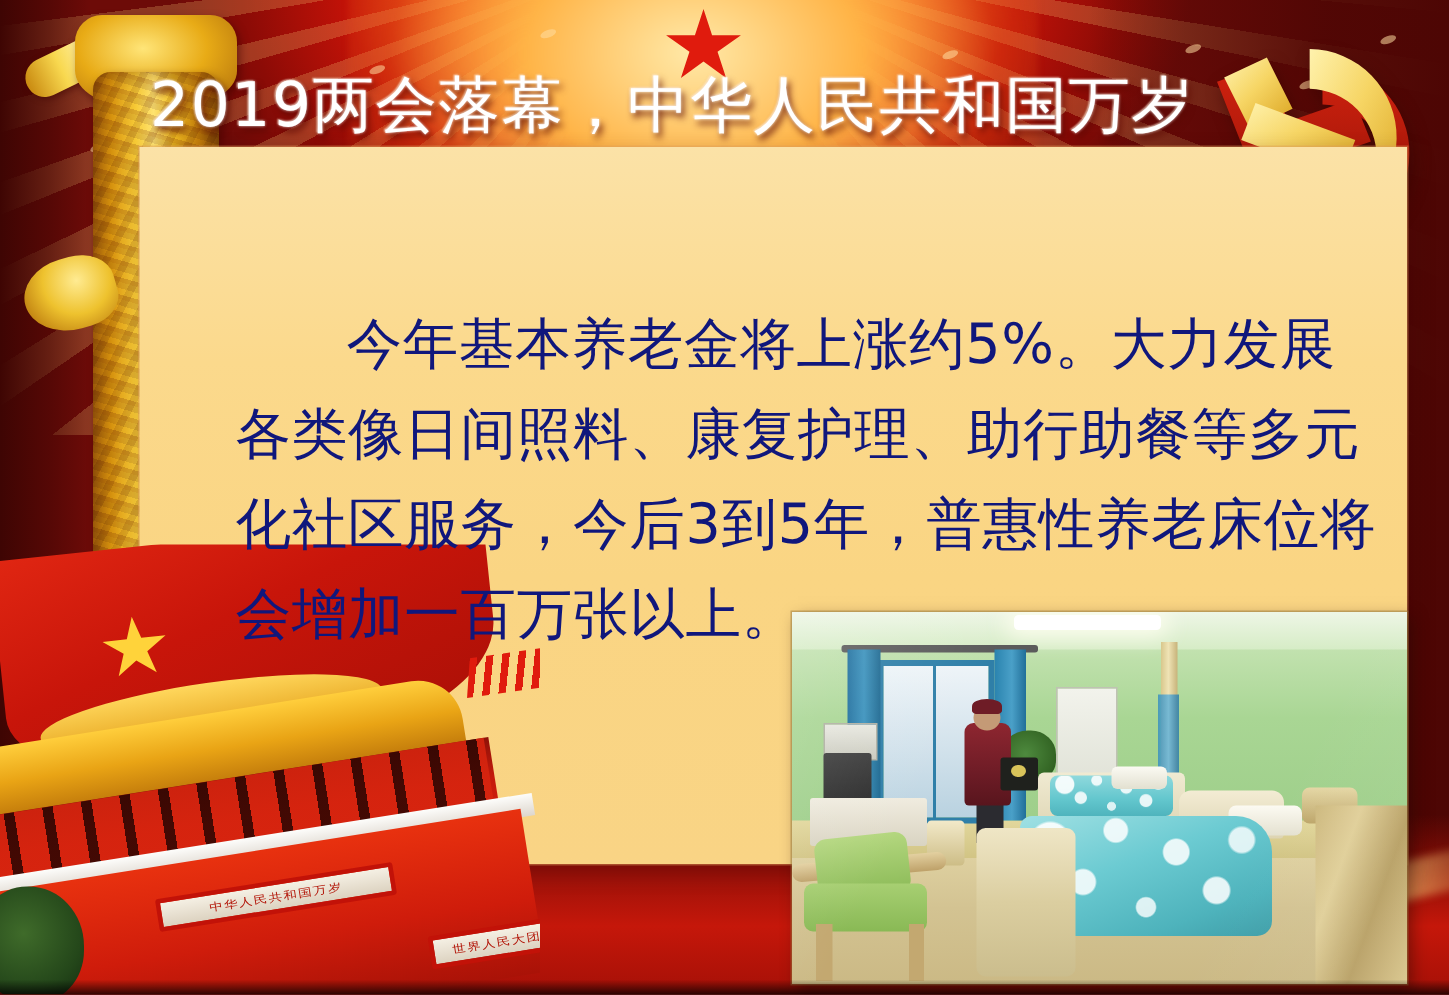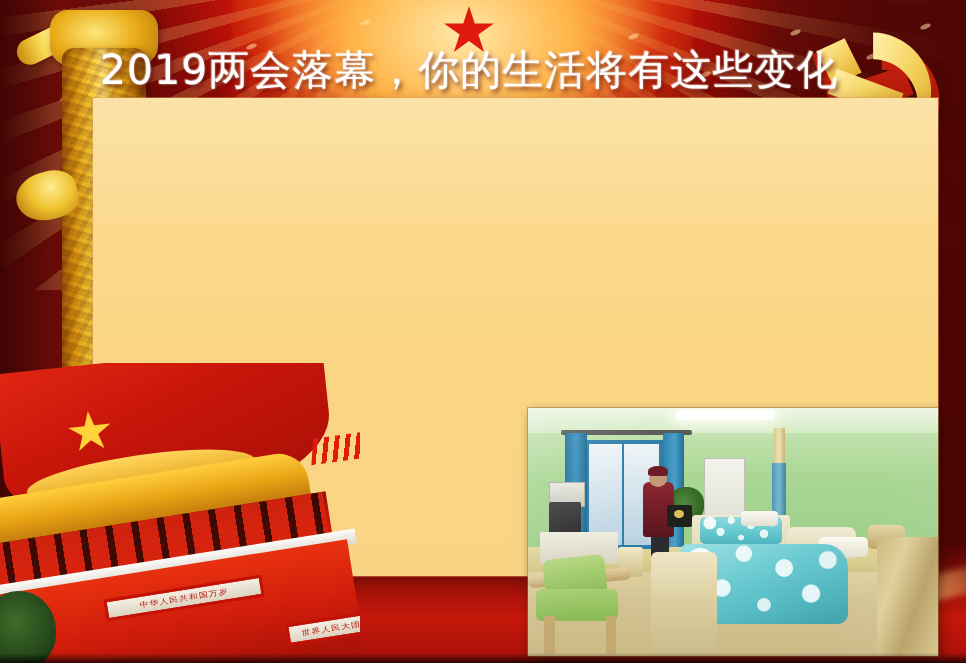--- a/index.html
+++ b/index.html
@@ -382,23 +382,29 @@
     <div class="gate-wall"></div>
     <div class="gate-banner gate-b1">
       <span>中华人民共和国万岁</span>
     </div>
     <div class="gate-banner gate-b2">
       <span>世界人民大团结万岁</span>
     </div>
     <div class="gate-tree"></div>
   </div>
 
-  <div class="title">2019两会落幕，你的生活将有这些变化</div>
-
-
+  <div class="title">2019两会落幕，中华人民共和国万岁</div>
+
+
+  <div class="body">
+    <p class="indent">今年基本养老金将上涨约5%。大力发展</p>
+    <p>各类像日间照料、康复护理、助行助餐等多元</p>
+    <p>化社区服务，今后3到5年，普惠性养老床位将</p>
+    <p>会增加一百万张以上。</p>
+  </div>
 
   <div class="photo">
     <div class="ph wall-back"></div>
     <div class="ph wall-ceil"></div>
     <div class="ph ceil-light"></div>
     <div class="ph wainscot"></div>
     <div class="ph floor"></div>
     <div class="ph curtain-rod"></div>
     <div class="ph window"></div>
     <div class="ph win-mullion"></div>

